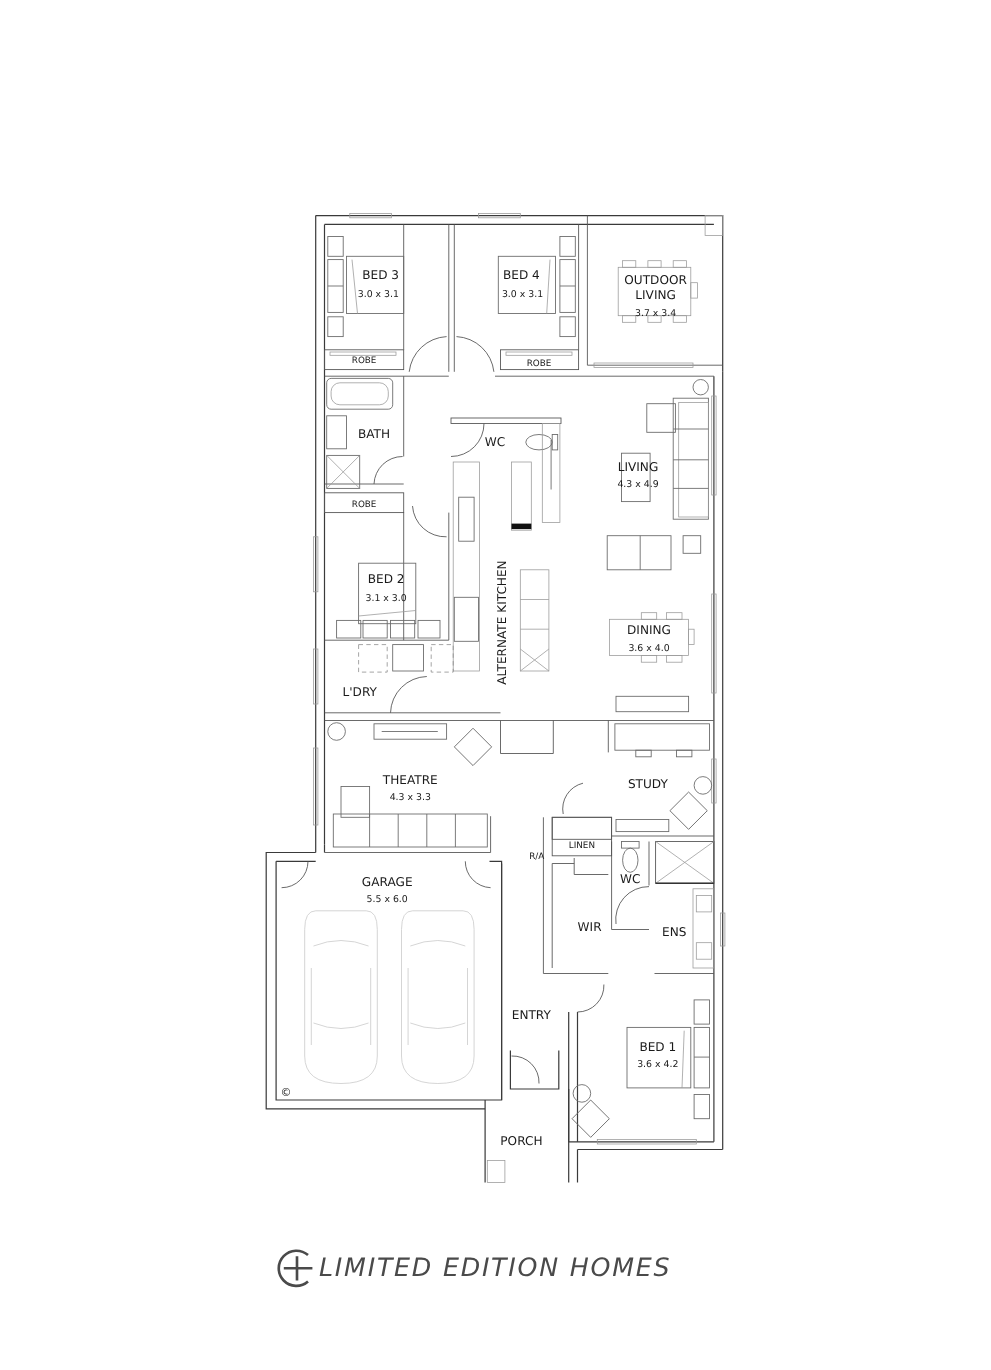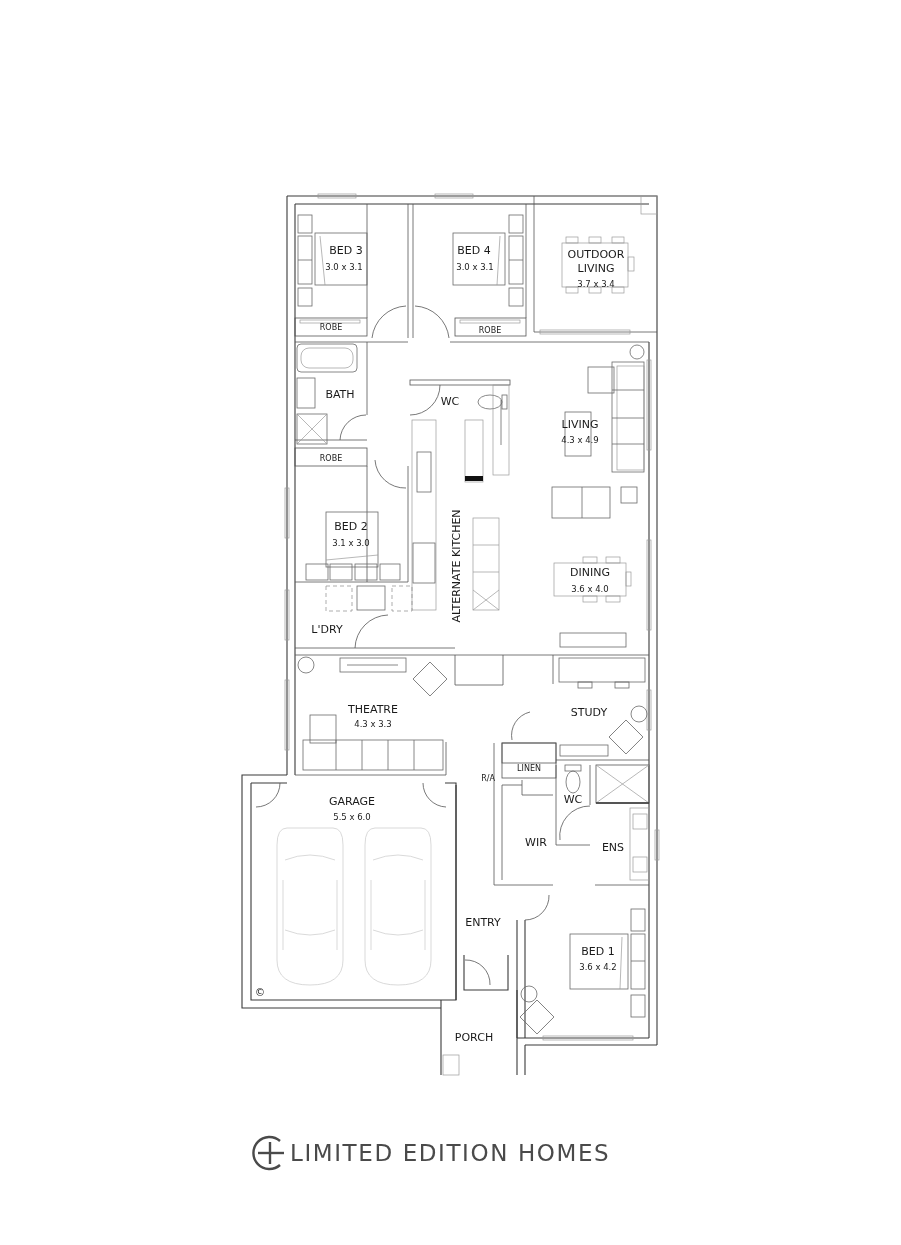--- a/index.html
+++ b/index.html
@@ -10,21 +10,21 @@
   .furn { fill: none; stroke: #6a6a6a; stroke-width: 0.8; }
   .furnl { fill: none; stroke: #9a9a9a; stroke-width: 0.7; }
   .car { fill: none; stroke: #cfcfcf; stroke-width: 0.8; }
   .dash { fill: none; stroke: #8a8a8a; stroke-width: 0.7; stroke-dasharray: 4 3; }
   .door { fill: none; stroke: #555; stroke-width: 0.8; }
   .lbl { font-family: "DejaVu Sans", sans-serif; font-size: 11px; fill: #1a1a1a; text-anchor: middle; }
   .dim { font-family: "DejaVu Sans", sans-serif; font-size: 8.5px; fill: #1a1a1a; text-anchor: middle; }
   .small { font-family: "DejaVu Sans", sans-serif; font-size: 8px; fill: #1a1a1a; text-anchor: middle; }
   #brand { position: absolute; left: 248px; top: 1130px; height: 46px; display: flex; align-items: center; }
   #brand-mark { width: 40px; height: 40px; }
-  #brand-text { font-family: "DejaVu Sans", sans-serif; font-size: 23px; letter-spacing: 1.6px; color: #4a4a4a; margin-left: 2px; white-space: nowrap; }
+  #brand-text { font-family: "DejaVu Sans", sans-serif; font-size: 23px; letter-spacing: 1.6px; color: #4a4a4a; margin-left: 2px; white-space: nowrap; font-style: italic; }
 </style>
 </head>
 <body>
 
 <svg id="plan" viewBox="0 0 901 1245" xmlns="http://www.w3.org/2000/svg">
 
   <g>
 
     <polyline class="wall" points="287,196 657,196 657,338"></polyline>
     <polyline class="wall" points="295,204 649,204"></polyline>

